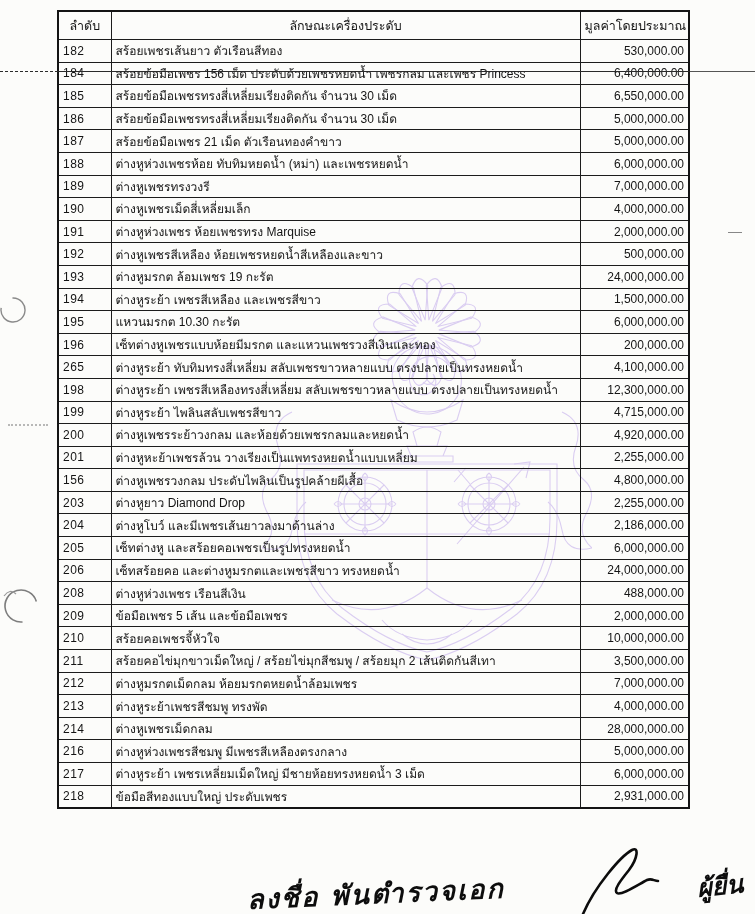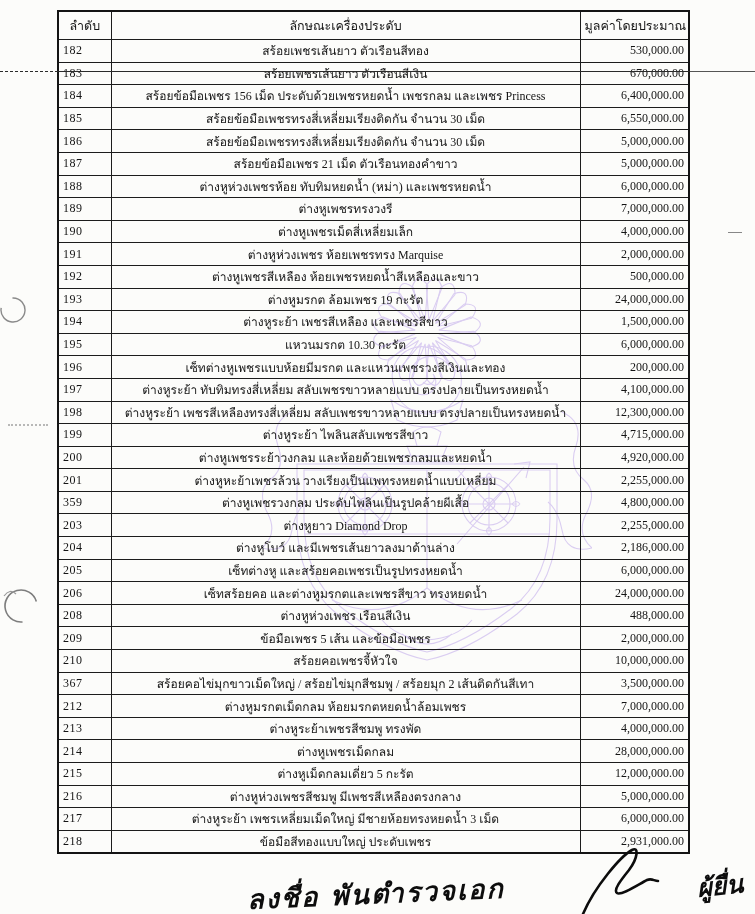--- a/index.html
+++ b/index.html
@@ -9,38 +9,37 @@
     font-family:"Liberation Sans","DejaVu Sans",sans-serif;
     color:#141414;
   }
   .page{position:absolute;inset:0;}
 
   
   .doc-table{
     position:absolute;left:57px;top:10px;width:631px;
     border-collapse:collapse;table-layout:fixed;
     background:transparent;
-    font-family:Liberation Serif, serif;
   }
   .doc-table col.c-no{width:53px;}
   .doc-table col.c-desc{width:469px;}
   .doc-table col.c-val{width:109px;}
   .doc-table th,.doc-table td{
     border:1px solid #1c1c1c;
     padding:0 4px;
     overflow:hidden;white-space:nowrap;
   }
   .doc-table thead th{
     height:27px;font-weight:normal;font-size:12.5px;text-align:center;
     border-bottom:1.5px solid #1c1c1c;
   }
   .doc-table{border:2px solid #141414;}
   .doc-table tbody td{height:21.6px;font-size:12px;}
   td.no-cell{font-size:11.5px;letter-spacing:.5px;}
-  td.desc-cell{text-align:center;}
+  td.desc-cell{text-align:left;}
   td.val-cell{text-align:right;font-size:12px;}
 
   
   .strike-line{position:absolute;top:71px;left:0;width:755px;height:0;pointer-events:none;}
   .strike-line .seg{position:absolute;top:0;height:0;border-top:1.2px solid #2a2a2a;}
   .seg-left{left:0;width:58px;border-top-style:dashed !important;}
   .seg-mid{left:55px;width:634px;}
   .seg-right{left:688px;width:67px;opacity:.8;}
   .tick-right{position:absolute;left:728px;top:232px;width:14px;border-top:1.5px solid #555;opacity:.7;}
   .dots-left{position:absolute;left:8px;top:424px;width:40px;border-top:2px dotted #777;opacity:.5;}
@@ -143,25 +142,20 @@
         <th>มูลค่าโดยประมาณ (บาท)</th>
       </tr>
     </thead>
     <tbody id="table-body">
     <tr>
       <td class="no-cell">182</td>
       <td class="desc-cell">สร้อยเพชรเส้นยาว ตัวเรือนสีทอง</td>
       <td class="val-cell">530,000.00</td>
     </tr>
 
-    <tr>
-      <td class="no-cell">183</td>
-      <td class="desc-cell">สร้อยเพชรเส้นยาว ตัวเรือนสีเงิน</td>
-      <td class="val-cell">670,000.00</td>
-    </tr>
 
     <tr>
       <td class="no-cell">184</td>
       <td class="desc-cell">สร้อยข้อมือเพชร 156 เม็ด ประดับด้วยเพชรหยดน้ำ เพชรกลม และเพชร Princess</td>
       <td class="val-cell">6,400,000.00</td>
     </tr>
 
     <tr>
       <td class="no-cell">185</td>
       <td class="desc-cell">สร้อยข้อมือเพชรทรงสี่เหลี่ยมเรียงติดกัน จำนวน 30 เม็ด</td>
@@ -228,21 +222,21 @@
       <td class="val-cell">6,000,000.00</td>
     </tr>
 
     <tr>
       <td class="no-cell">196</td>
       <td class="desc-cell">เซ็ทต่างหูเพชรแบบห้อยมีมรกต และแหวนเพชรวงสีเงินและทอง</td>
       <td class="val-cell">200,000.00</td>
     </tr>
 
     <tr>
-      <td class="no-cell">197</td>
+      <td class="no-cell">265</td>
       <td class="desc-cell">ต่างหูระย้า ทับทิมทรงสี่เหลี่ยม สลับเพชรขาวหลายแบบ ตรงปลายเป็นทรงหยดน้ำ</td>
       <td class="val-cell">4,100,000.00</td>
     </tr>
 
     <tr>
       <td class="no-cell">198</td>
       <td class="desc-cell">ต่างหูระย้า เพชรสีเหลืองทรงสี่เหลี่ยม สลับเพชรขาวหลายแบบ ตรงปลายเป็นทรงหยดน้ำ</td>
       <td class="val-cell">12,300,000.00</td>
     </tr>
 
@@ -258,21 +252,21 @@
       <td class="val-cell">4,920,000.00</td>
     </tr>
 
     <tr>
       <td class="no-cell">201</td>
       <td class="desc-cell">ต่างหูหะย้าเพชรล้วน  วางเรียงเป็นแพทรงหยดน้ำแบบเหลี่ยม</td>
       <td class="val-cell">2,255,000.00</td>
     </tr>
 
     <tr>
-      <td class="no-cell">359</td>
+      <td class="no-cell">156</td>
       <td class="desc-cell">ต่างหูเพชรวงกลม ประดับไพลินเป็นรูปคล้ายผีเสื้อ</td>
       <td class="val-cell">4,800,000.00</td>
     </tr>
 
     <tr>
       <td class="no-cell">203</td>
       <td class="desc-cell">ต่างหูยาว Diamond Drop</td>
       <td class="val-cell">2,255,000.00</td>
     </tr>
 
@@ -307,21 +301,21 @@
       <td class="val-cell">2,000,000.00</td>
     </tr>
 
     <tr>
       <td class="no-cell">210</td>
       <td class="desc-cell">สร้อยคอเพชรจี้หัวใจ</td>
       <td class="val-cell">10,000,000.00</td>
     </tr>
 
     <tr>
-      <td class="no-cell">367</td>
+      <td class="no-cell">211</td>
       <td class="desc-cell">สร้อยคอไข่มุกขาวเม็ดใหญ่ / สร้อยไข่มุกสีชมพู / สร้อยมุก 2 เส้นติดกันสีเทา</td>
       <td class="val-cell">3,500,000.00</td>
     </tr>
 
     <tr>
       <td class="no-cell">212</td>
       <td class="desc-cell">ต่างหูมรกตเม็ดกลม ห้อยมรกตหยดน้ำล้อมเพชร</td>
       <td class="val-cell">7,000,000.00</td>
     </tr>
 
@@ -330,25 +324,20 @@
       <td class="desc-cell">ต่างหูระย้าเพชรสีชมพู ทรงพัด</td>
       <td class="val-cell">4,000,000.00</td>
     </tr>
 
     <tr>
       <td class="no-cell">214</td>
       <td class="desc-cell">ต่างหูเพชรเม็ดกลม</td>
       <td class="val-cell">28,000,000.00</td>
     </tr>
 
-    <tr>
-      <td class="no-cell">215</td>
-      <td class="desc-cell">ต่างหูเม็ดกลมเดี่ยว 5 กะรัต</td>
-      <td class="val-cell">12,000,000.00</td>
-    </tr>
 
     <tr>
       <td class="no-cell">216</td>
       <td class="desc-cell">ต่างหูห่วงเพชรสีชมพู มีเพชรสีเหลืองตรงกลาง</td>
       <td class="val-cell">5,000,000.00</td>
     </tr>
 
     <tr>
       <td class="no-cell">217</td>
       <td class="desc-cell">ต่างหูระย้า เพชรเหลี่ยมเม็ดใหญ่ มีชายห้อยทรงหยดน้ำ 3 เม็ด</td>

